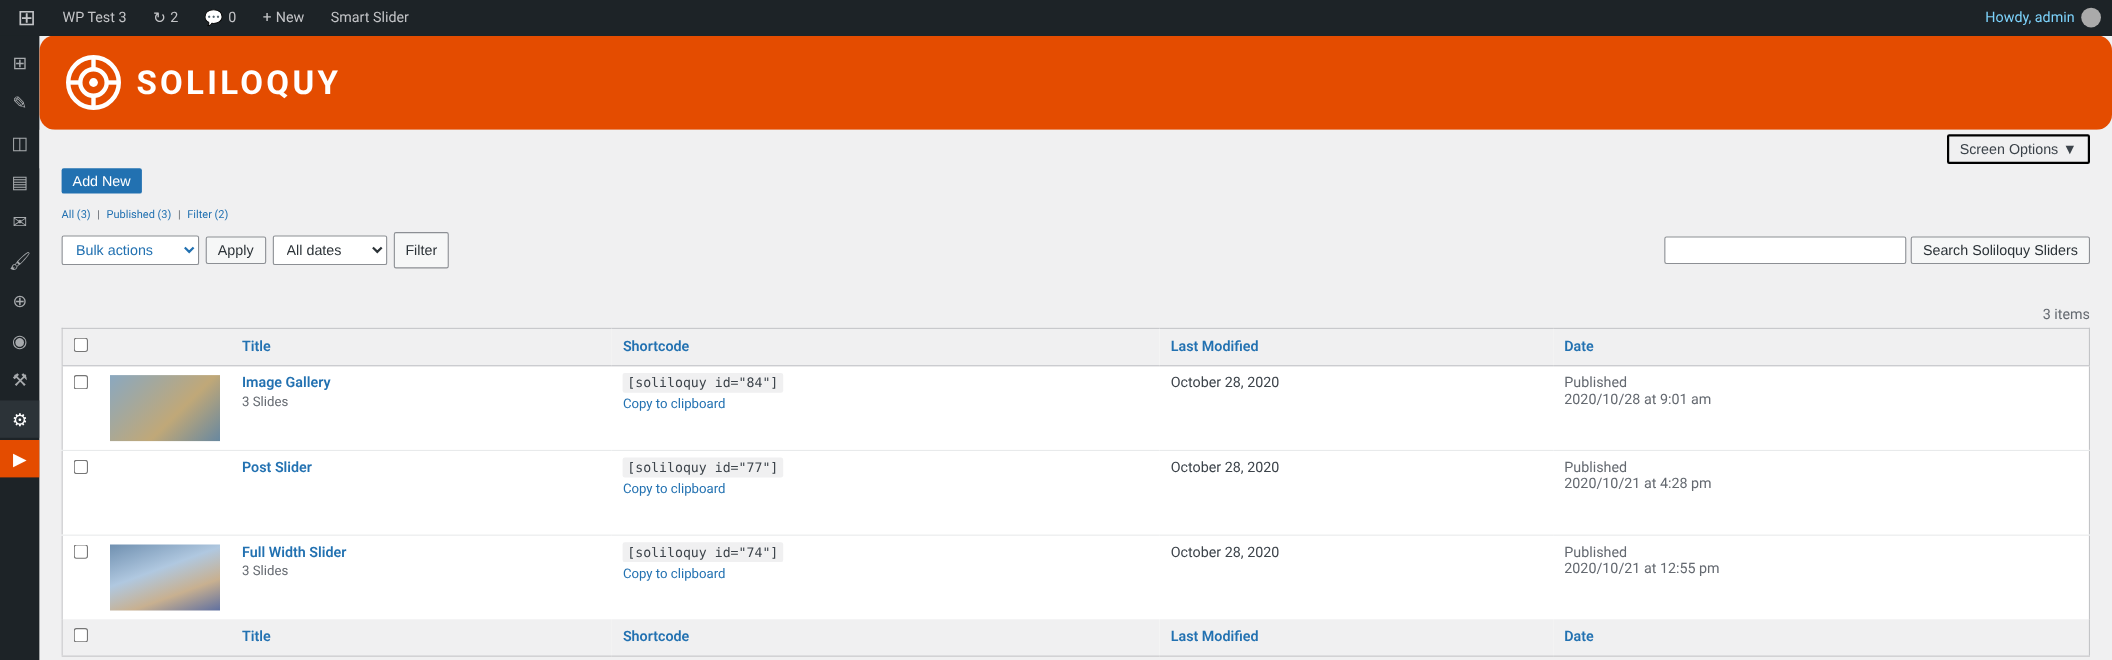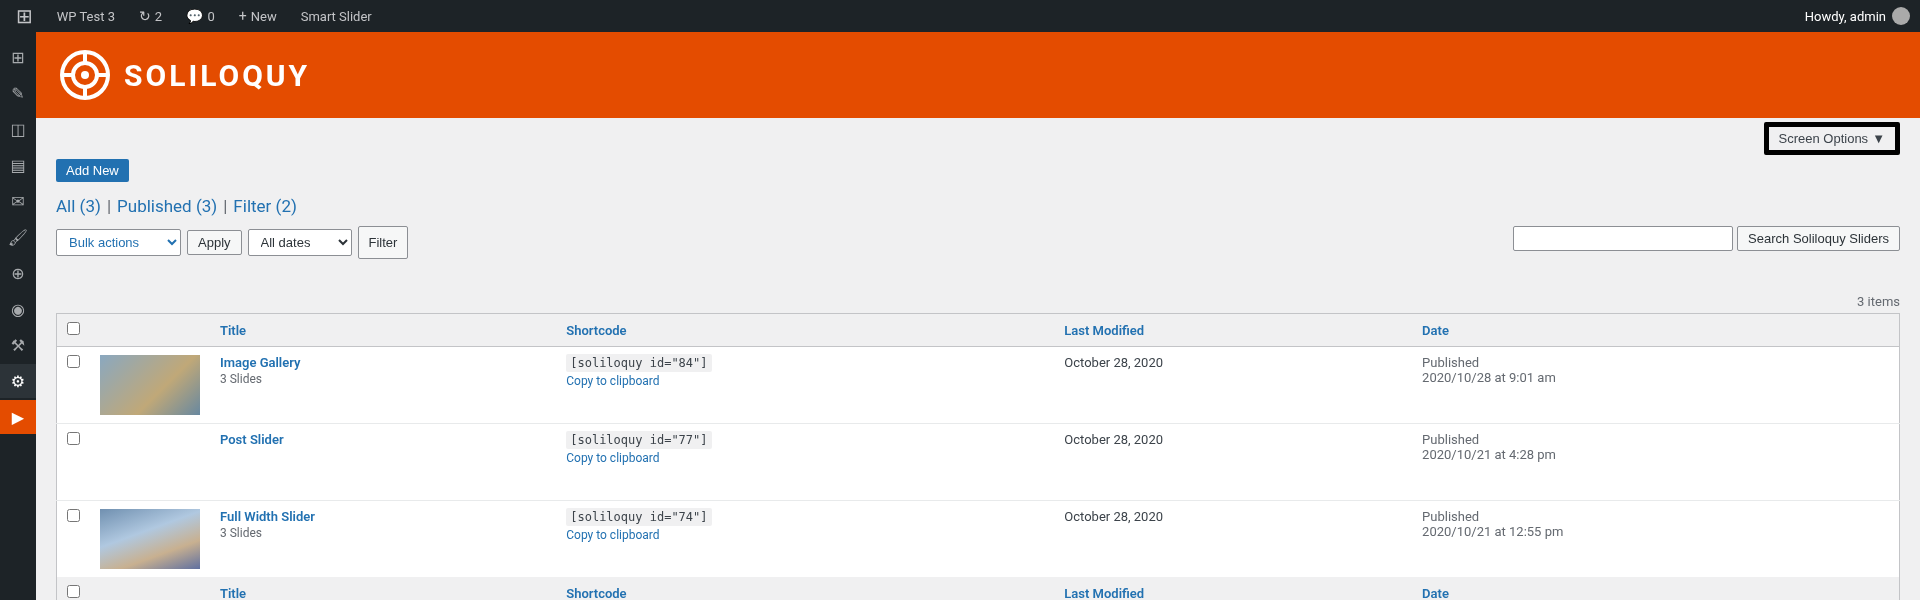--- a/index.html
+++ b/index.html
@@ -12,21 +12,21 @@
       display: flex;
       align-items: center;
       padding: 0 10px;
       position: fixed;
       top: 0; left: 0; right: 0;
       z-index: 100;
       color: #c3c4c7;
     }
     .adminbar-left { display: flex; align-items: center; gap: 12px; flex: 1; }
     .adminbar-item { display: flex; align-items: center; gap: 4px; color: #c3c4c7; font-size: 13px; cursor: pointer; padding: 0 6px; height: 32px; }
-    .adminbar-right { display: flex; align-items: center; gap: 8px; color: #ffffff; font-size: 13px; }
+    .adminbar-right { display: flex; align-items: center; gap: 8px; color: #7dd3fc; font-size: 13px; }
     .adminbar-howdy { display: flex; align-items: center; gap: 6px; cursor: pointer; }
     .adminbar-avatar { width: 18px; height: 18px; background: #aaa; border-radius: 50%; display: inline-block; }
 
     
     .wp-layout { display: flex; margin-top: 32px; min-height: 568px; }
 
     
     #adminmenu {
       width: 36px;
       background: #1d2327;
@@ -55,20 +55,21 @@
       flex: 1;
       background: #f0f0f1;
       padding: 0;
     }
 
     
     .soliloquy-header {
       background: #e44c00;
       padding: 18px 24px;
       display: flex;
+      border-radius: 14px;
     }
     .soliloquy-logo {
       display: flex;
       align-items: center;
       gap: 14px;
     }
     .soliloquy-logo-icon {
       width: 50px;
       height: 50px;
     }
@@ -81,21 +82,21 @@
 
     
     .screen-options-bar {
       display: flex;
       justify-content: flex-end;
       padding: 4px 20px;
       background: #f0f0f1;
     }
     .screen-options-btn {
       background: #f0f0f1;
-      border: 5px solid #000000;
+      border: 2px solid #000000;
       color: #3c434a;
       padding: 4px 10px;
       font-size: 13px;
       cursor: pointer;
       border-radius: 2px;
       display: flex;
       align-items: center;
       gap: 4px;
     }
 
@@ -122,29 +123,29 @@
       text-decoration: none;
       margin-bottom: 8px;
     }
 
     
     .subsubsub {
       display: flex;
       align-items: center;
       gap: 0;
       margin: 6px 0 10px 0;
-      font-size: 17px;
+      font-size: 10px;
     }
     .subsubsub a { color: #2271b1; text-decoration: none; }
     .subsubsub .sep { margin: 0 6px; color: #646970; }
 
     
     .tablenav {
       display: flex;
-      align-items: flex-start;
+      align-items: center;
       justify-content: space-between;
       margin-bottom: 23px;
     }
     .tablenav-left { display: flex; align-items: center; gap: 6px; }
     .tablenav-right { display: flex; align-items: center; gap: 6px; font-size: 13px; color: #646970; }
 
     .bulk-select {
       padding: 4px 24px 4px 8px;
       font-size: 13px;
       border: 1px solid #8c8f94;

